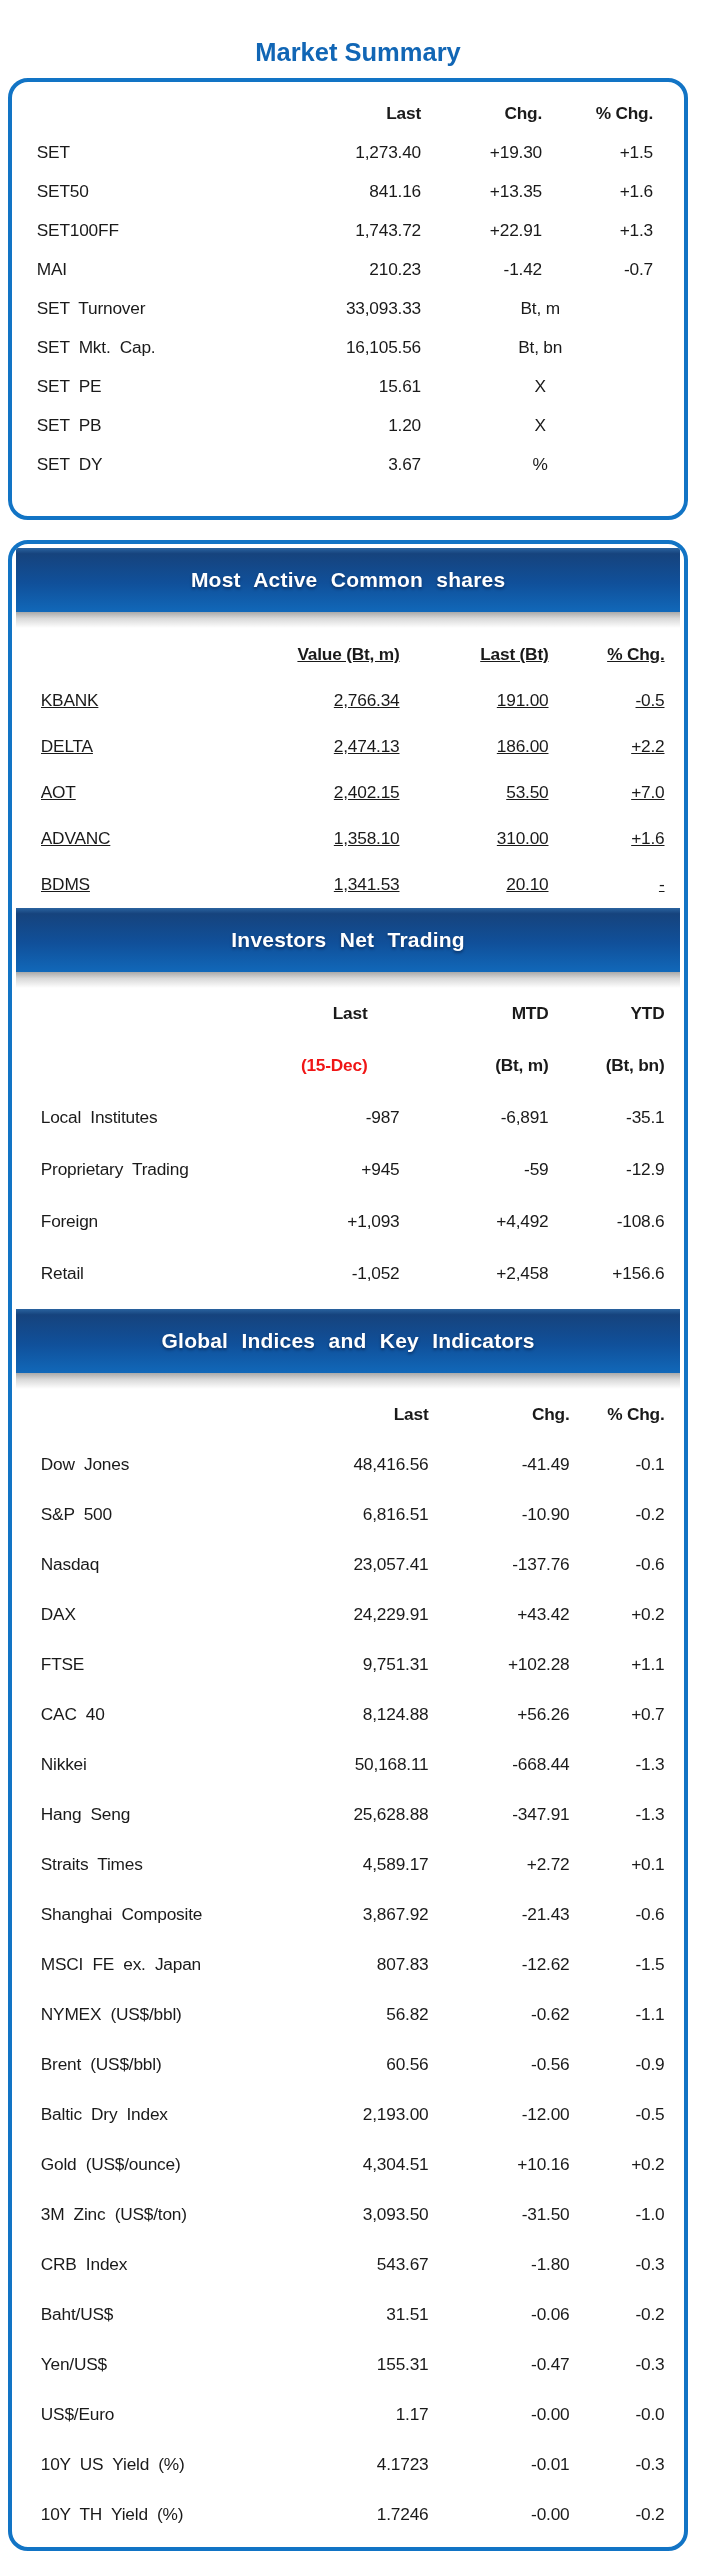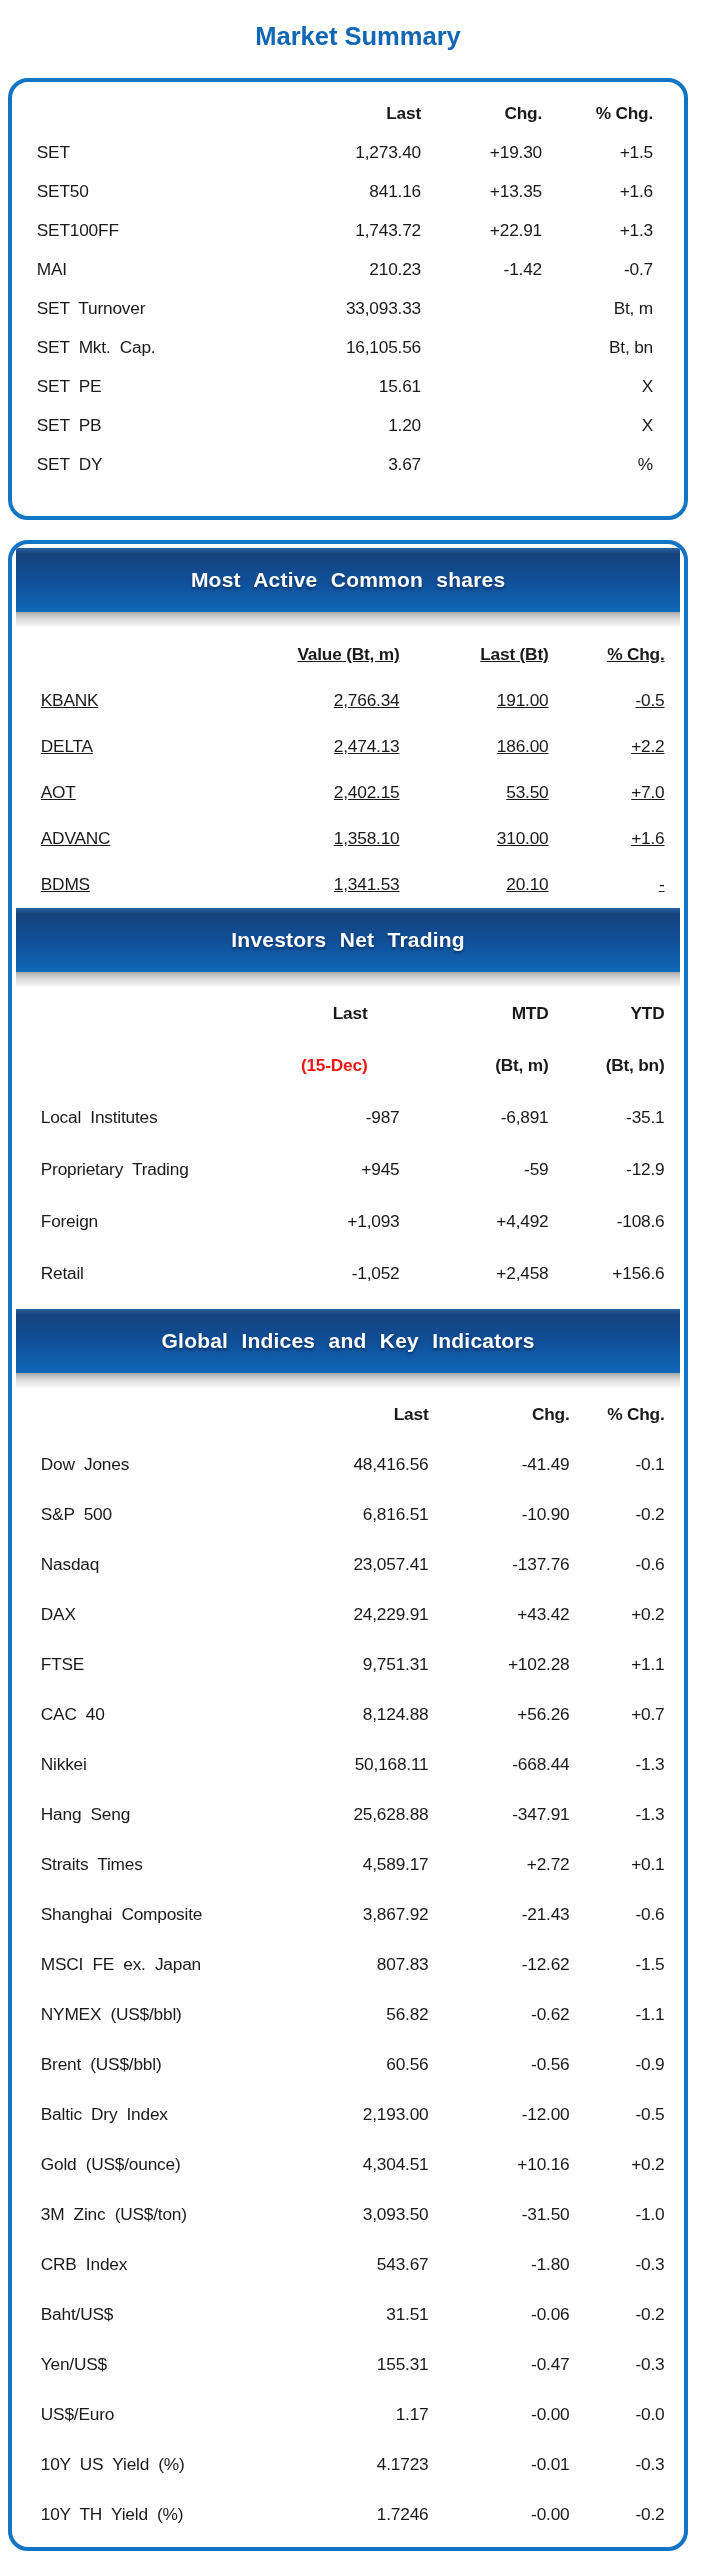--- a/index.html
+++ b/index.html
@@ -4,21 +4,21 @@
 <style>
   * { box-sizing: border-box; margin: 0; padding: 0; }
   html, body { background: #ffffff; }
   body {
     width: 716px; height: 2576px;
     font-family: "Liberation Sans", "DejaVu Sans", sans-serif;
     color: #1a1a1a;
     overflow: hidden;
   }
   .page-title {
-    padding-top: 22px; height: 53px;
+    padding-top: 38px; height: 53px;
     text-align: center;
     font-size: 25.5px; font-weight: bold;
     color: var(--title-blue, #1166b5);
   }
   .box {
     margin-left: 8.2px; margin-right: 28px;
     border: 4.6px solid var(--accent-blue, #1274c5);
     border-radius: 20px;
     background: #fff;
   }
@@ -37,21 +37,21 @@
   }
   .row .label { flex: 1; word-spacing: 4.6px; overflow: hidden; }
   .cell { text-align: right; }
   .bold, .header .cell, .header .label { font-weight: bold; }
 
   
   .box1 .row { height: 39px; }
   .box1 .c1 { width: 164px; }
   .box1 .c2 { width: 121px; }
   .box1 .c3 { width: 111px; }
-  .box1 .suffix { width: 232px; padding-left: 6.4px; text-align: right; }
+  .box1 .suffix { width: 232px; padding-left: 6.4px; text-align: center; }
 
   
   .bar {
     height: 64px;
     display: flex; align-items: center; justify-content: center;
     color: #ffffff; font-size: 21px; font-weight: bold;
     word-spacing: 7.3px; letter-spacing: 0.2px;
     text-shadow: 0 1.8px 2.7px rgba(0, 10, 40, 0.45);
     background: linear-gradient(180deg,
       #2a639f 0%, var(--bar-top, #16437d) 9%,

